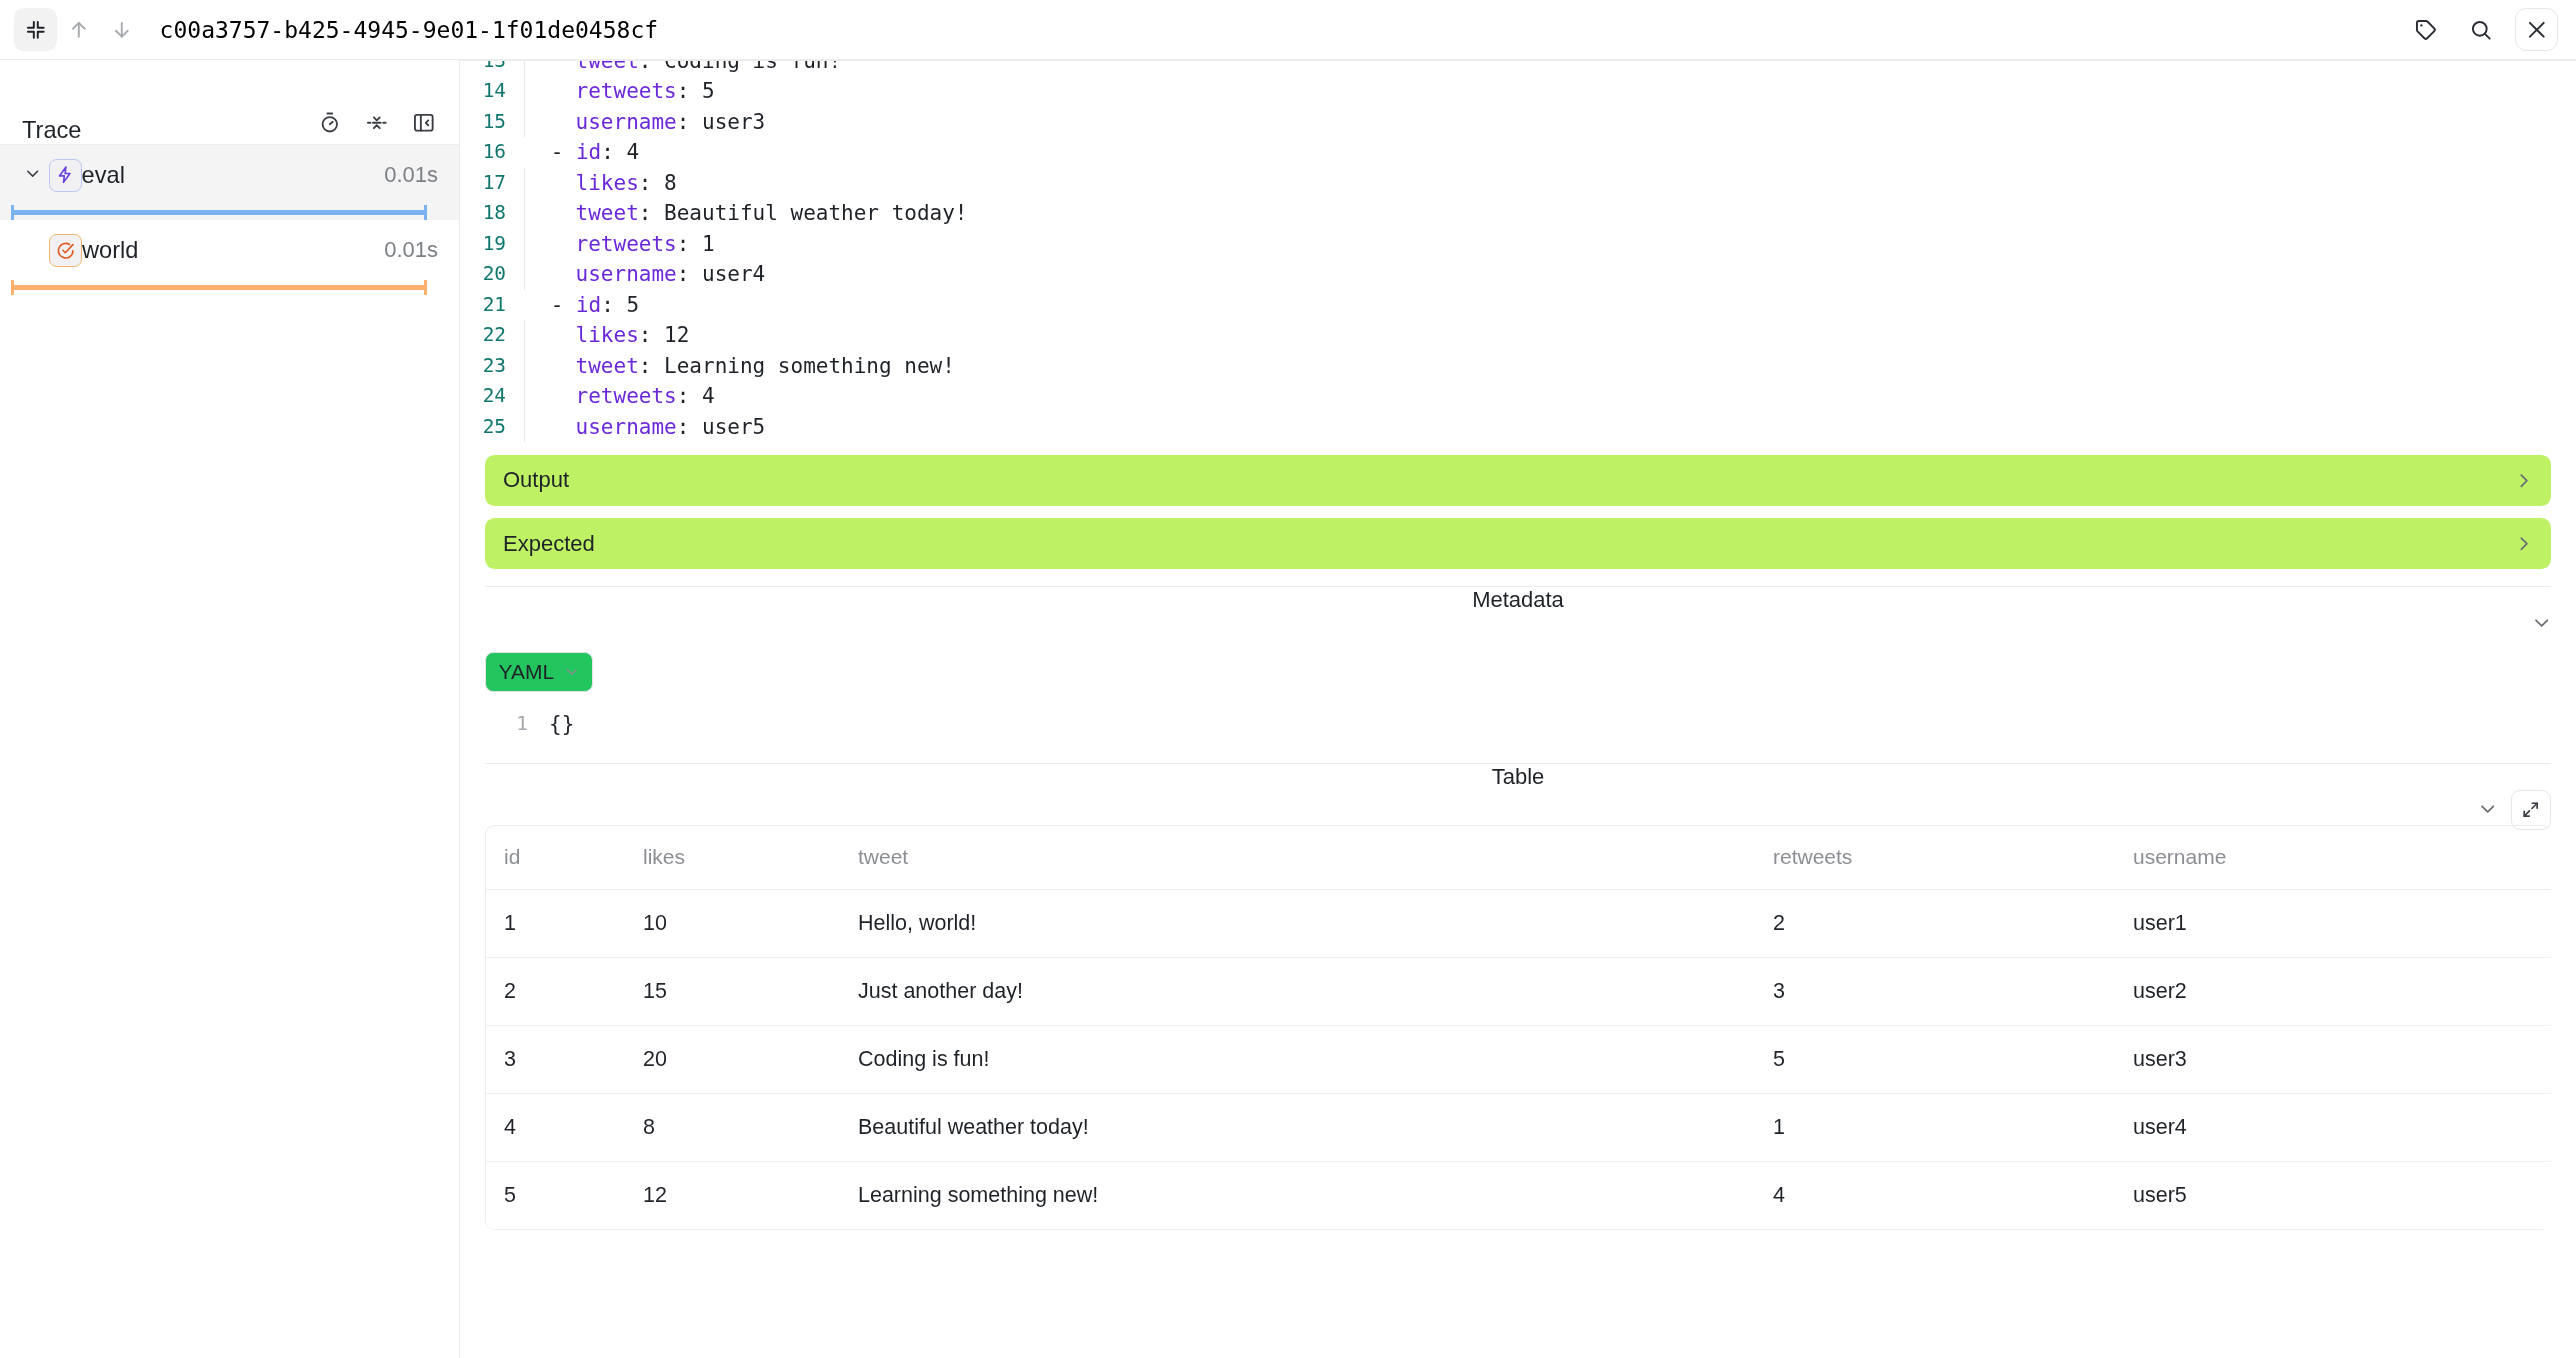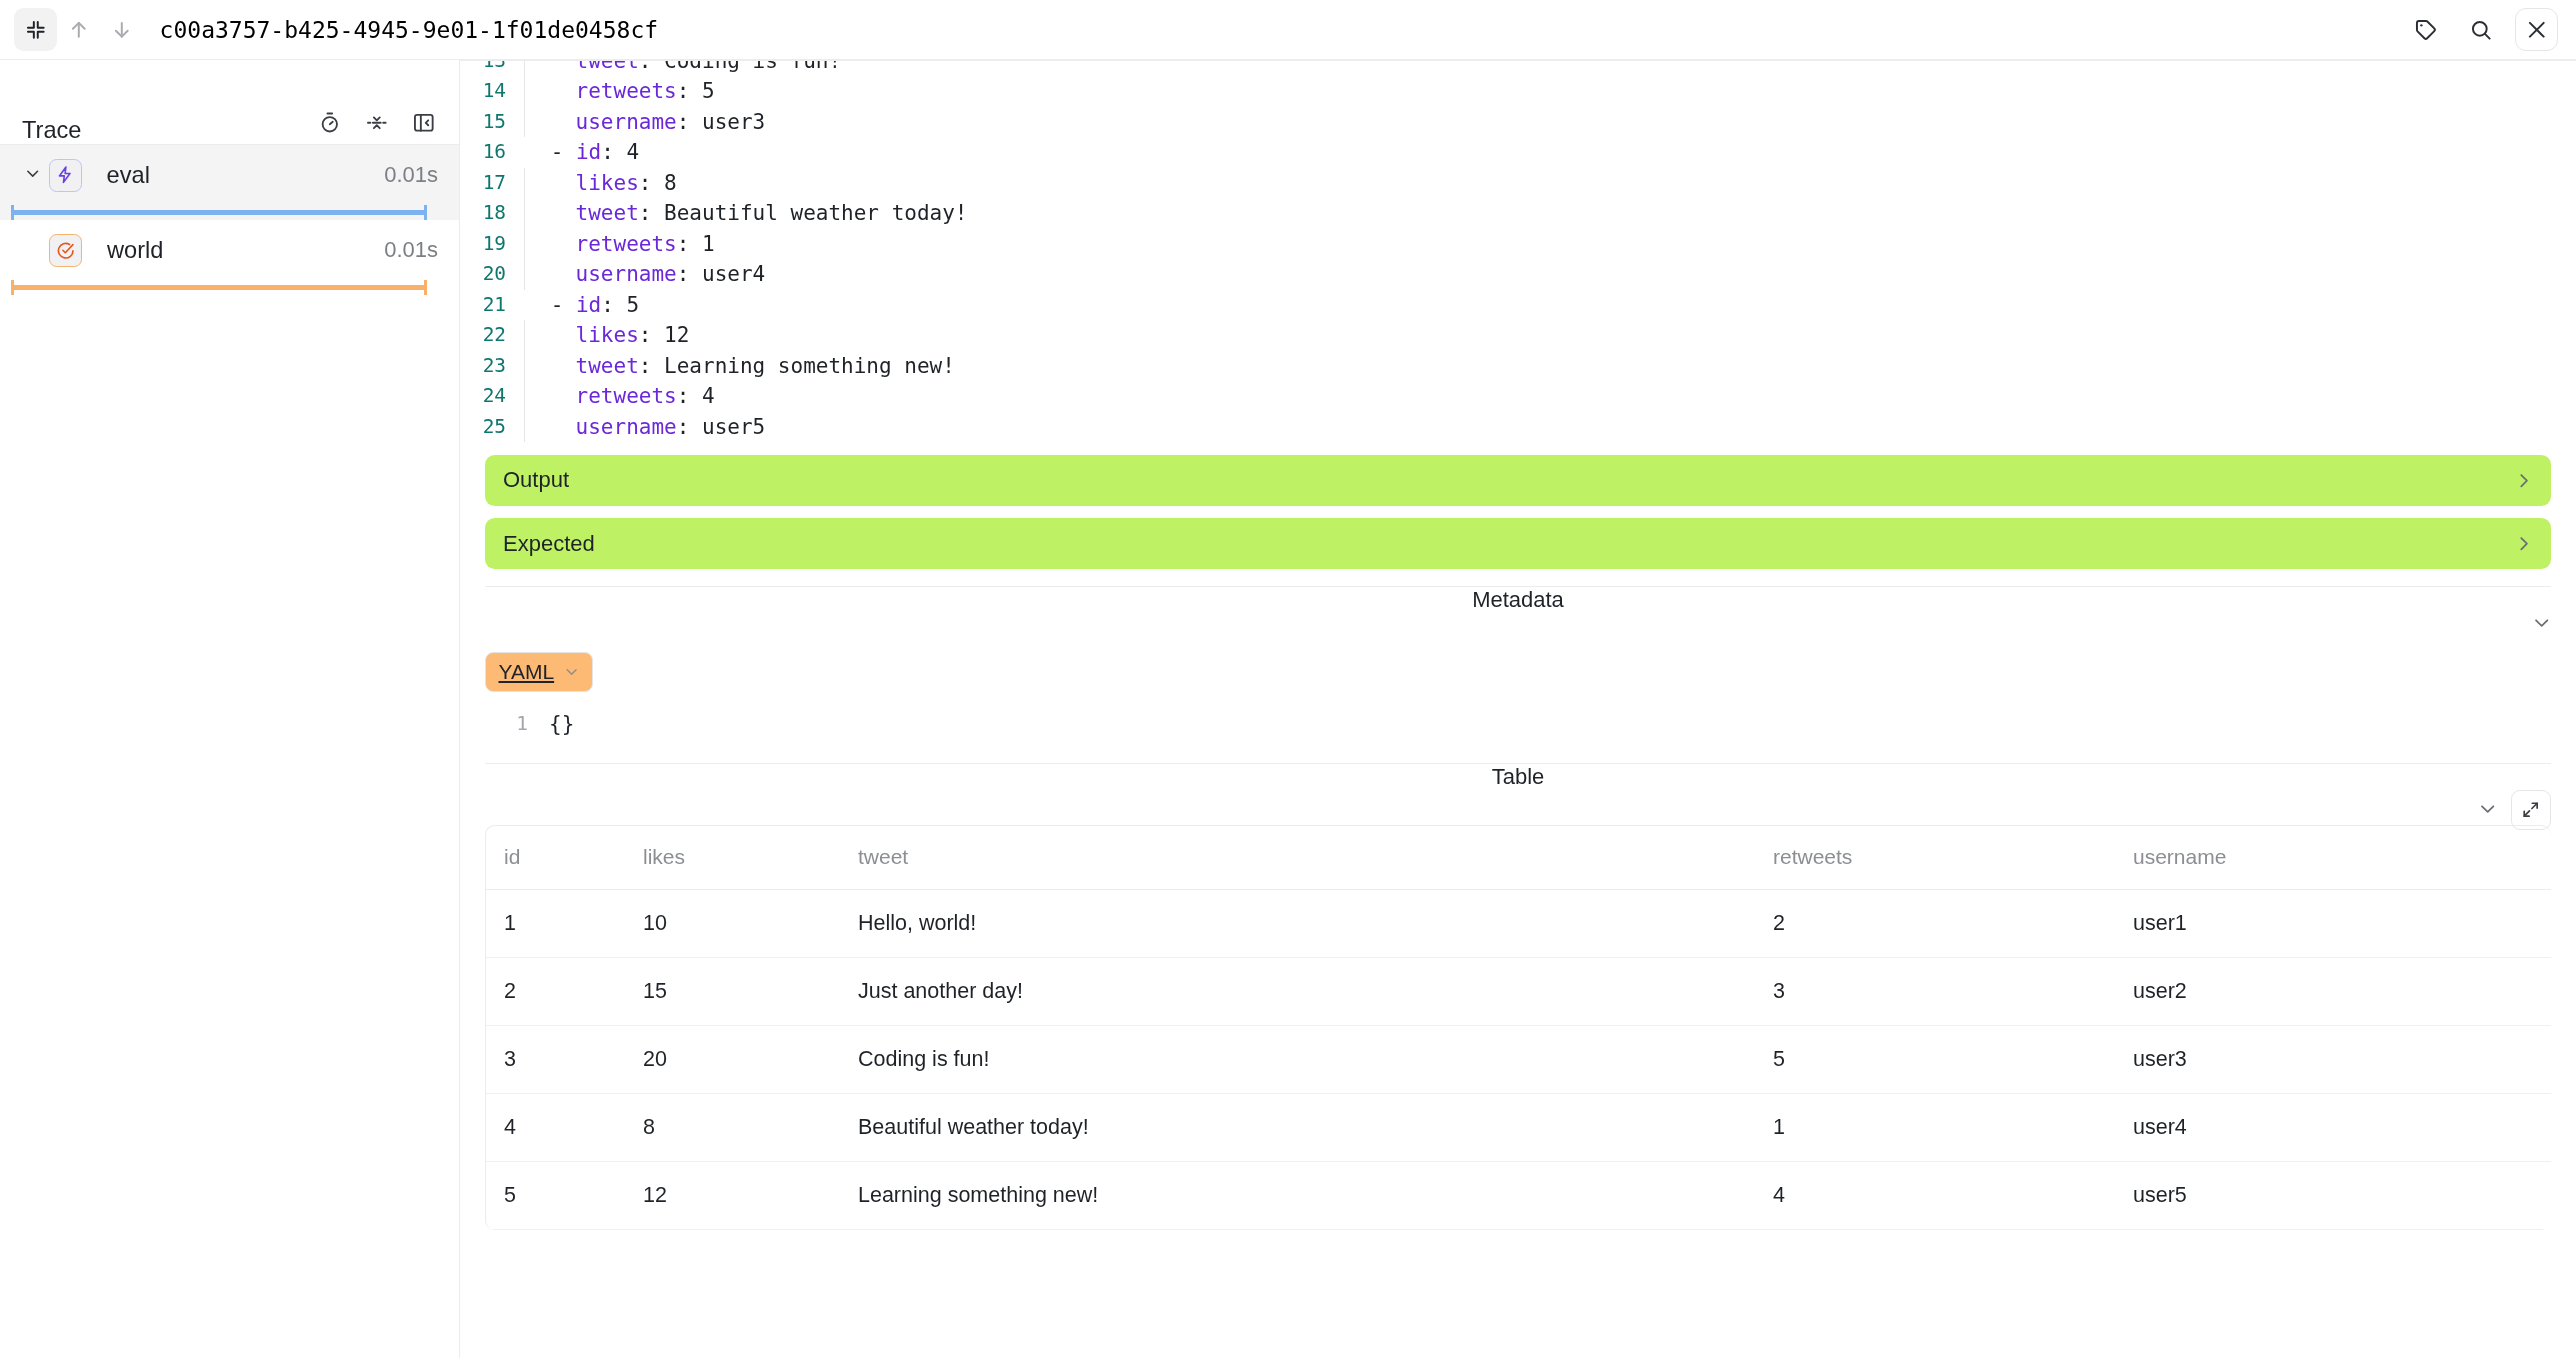--- a/index.html
+++ b/index.html
@@ -89,21 +89,21 @@
   .chev-wrap { width: 32px; display:flex; align-items:center; justify-content:center; flex:0 0 32px; }
   .node-icon {
     width: 33px; height: 33px;
     border-radius: 7.6px;
     display: flex; align-items: center; justify-content: center;
     flex: 0 0 33px;
     background: #f1f1f3;
   }
   .node-icon.eval { border: 1.4px solid #b9c7f2; }
   .node-icon.task { border: 1.4px solid #f3b56b; }
-  .node-label { font-size: 23.6px; margin-left: 25px; color: #1f2328; }
+  .node-label { font-size: 23.6px; margin-left: 0; color: #1f2328; }
   .node-dur { margin-left: auto; font-size: 22px; color: #7c8085; }
   .bar-track { height: 15.3px; position: relative; }
   .bar {
     position: absolute;
     left: 11px; right: 11px;
     top: 4.9px;
     height: 4.9px;
   }
   .bar.blue { background: #7cb2f0; }
   .bar.orange { background: #f8b06a; }
@@ -180,24 +180,23 @@
   .section-actions { margin-left: auto; display: flex; align-items: center; gap: 14px; }
 
   .selectbtn {
     display: inline-flex; align-items: center; gap: 9.7px;
     border: 1.4px solid #e4e4e6;
     border-radius: 8.3px;
     height: 40px;
     padding: 0 12.5px;
     font-size: 21px;
     color: #1f2328;
-    background: #fdba74;
+    background: #22c55e;
     cursor: pointer;
     margin-top: 4.2px;
-    text-decoration: underline;
   }
 
   .metacode {
     margin-top: 16.6px;
     font-family: "DejaVu Sans Mono", monospace;
     font-size: 21px;
     line-height: 30.5px;
     display: flex;
   }
   .metacode .ln2 { width: 43px; flex:0 0 43px; text-align: right; color: #a3a6ab; font-size: 19.4px; }

